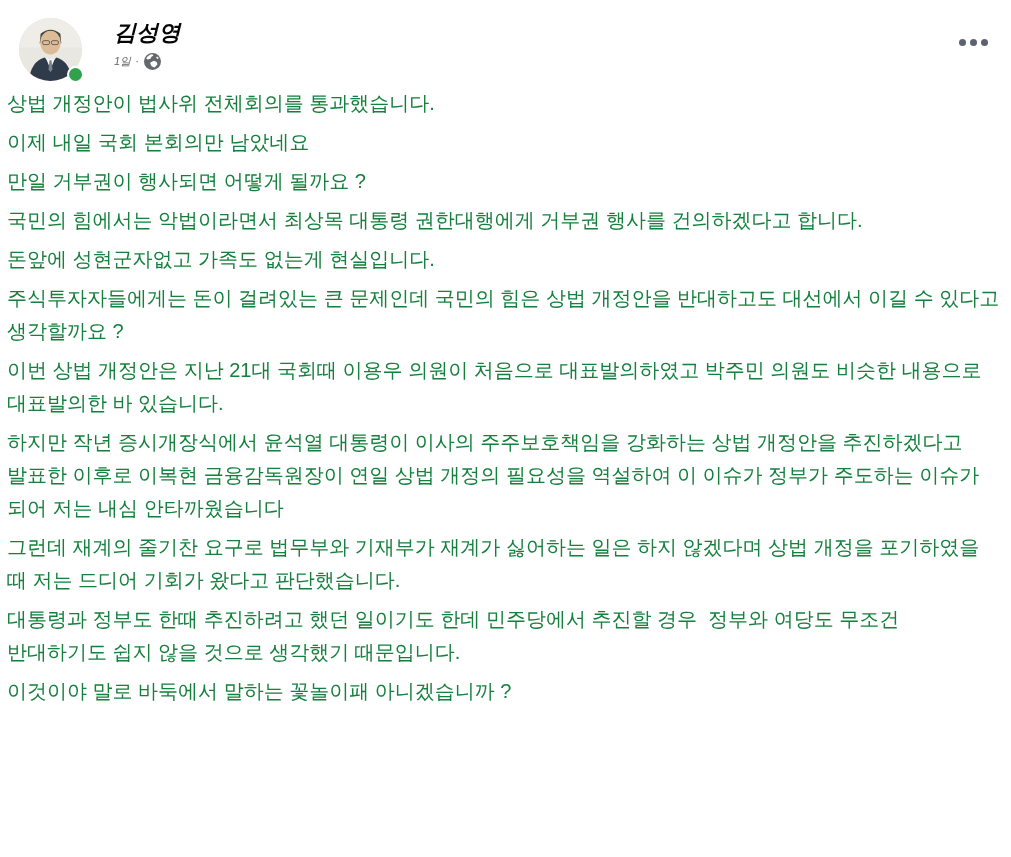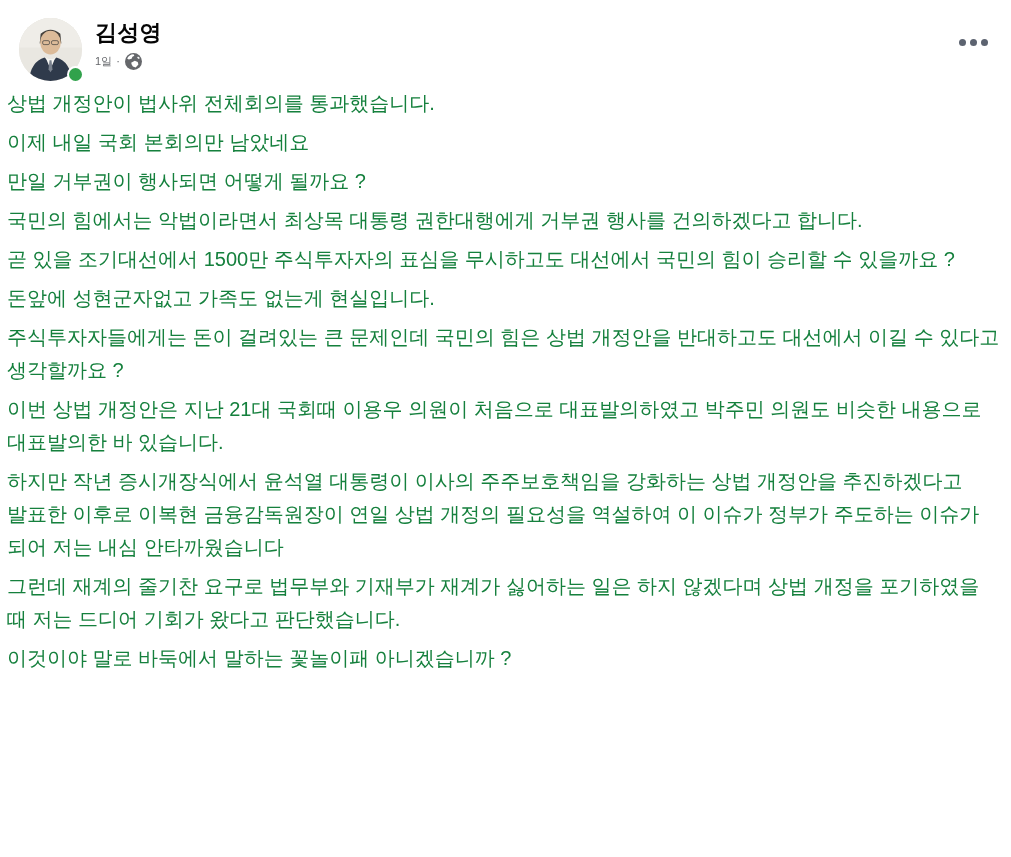--- a/index.html
+++ b/index.html
@@ -32,21 +32,21 @@
     background: #e9e7e1;
   }
   .online-dot {
     position: absolute;
     right: -2px; bottom: -2px;
     width: 17px; height: 17px;
     border-radius: 50%;
     background: #31a24c;
     border: 2.5px solid #ffffff;
   }
-  .header-text { margin-left: 13px; padding-top: 1px; }
+  .header-text { margin-left: 32px; padding-top: 1px; font-style: italic; }
   .author-name {
     font-size: 22px;
     font-weight: 700;
     color: #050505;
     line-height: 28px;
     letter-spacing: 0.2px;
     cursor: pointer;
   }
   .post-meta {
     margin-top: 3px;
@@ -141,22 +141,22 @@
       <span class="dot"></span>
       <span class="dot"></span>
     </button>
   </div>
 
   <div class="post-body">
     <p class="post-text">상법 개정안이 법사위 전체회의를 통과했습니다.</p>
     <p class="post-text">이제 내일 국회 본회의만 남았네요</p>
     <p class="post-text">만일 거부권이 행사되면 어떻게 될까요 ?</p>
     <p class="post-text">국민의 힘에서는 악법이라면서 최상목 대통령 권한대행에게 거부권 행사를 건의하겠다고 합니다.</p>
-    <p class="post-text">곧 있을 조기대선에서 1500만 주식투자자의 표심을 무시하고도 대선에서 국민의 힘이 승리할 수 있을까요 ?</p>
     <p class="post-text">돈앞에 성현군자없고 가족도 없는게 현실입니다.</p>
     <p class="post-text">주식투자자들에게는 돈이 걸려있는 큰 문제인데 국민의 힘은 상법 개정안을 반대하고도 대선에서 이길 수 있다고 생각할까요 ?</p>
     <p class="post-text">이번 상법 개정안은 지난 21대 국회때 이용우 의원이 처음으로 대표발의하였고 박주민 의원도 비슷한 내용으로 대표발의한 바 있습니다.</p>
     <p class="post-text">하지만 작년 증시개장식에서 윤석열 대통령이 이사의 주주보호책임을 강화하는 상법 개정안을 추진하겠다고 발표한 이후로 이복현 금융감독원장이 연일 상법 개정의 필요성을 역설하여 이 이슈가 정부가 주도하는 이슈가 되어 저는 내심 안타까웠습니다</p>
     <p class="post-text">그런데 재계의 줄기찬 요구로 법무부와 기재부가 재계가 싫어하는 일은 하지 않겠다며 상법 개정을 포기하였을 때 저는 드디어 기회가 왔다고 판단했습니다.</p>
+    <p class="post-text">대통령과 정부도 한때 추진하려고 했던 일이기도 한데 민주당에서 추진할 경우  정부와 여당도 무조건 반대하기도 쉽지 않을 것으로 생각했기 때문입니다.</p>
     <p class="post-text">이것이야 말로 바둑에서 말하는 꽃놀이패 아니겠습니까 ?</p>
   </div>
 
 </div>
 
 </body></html>

